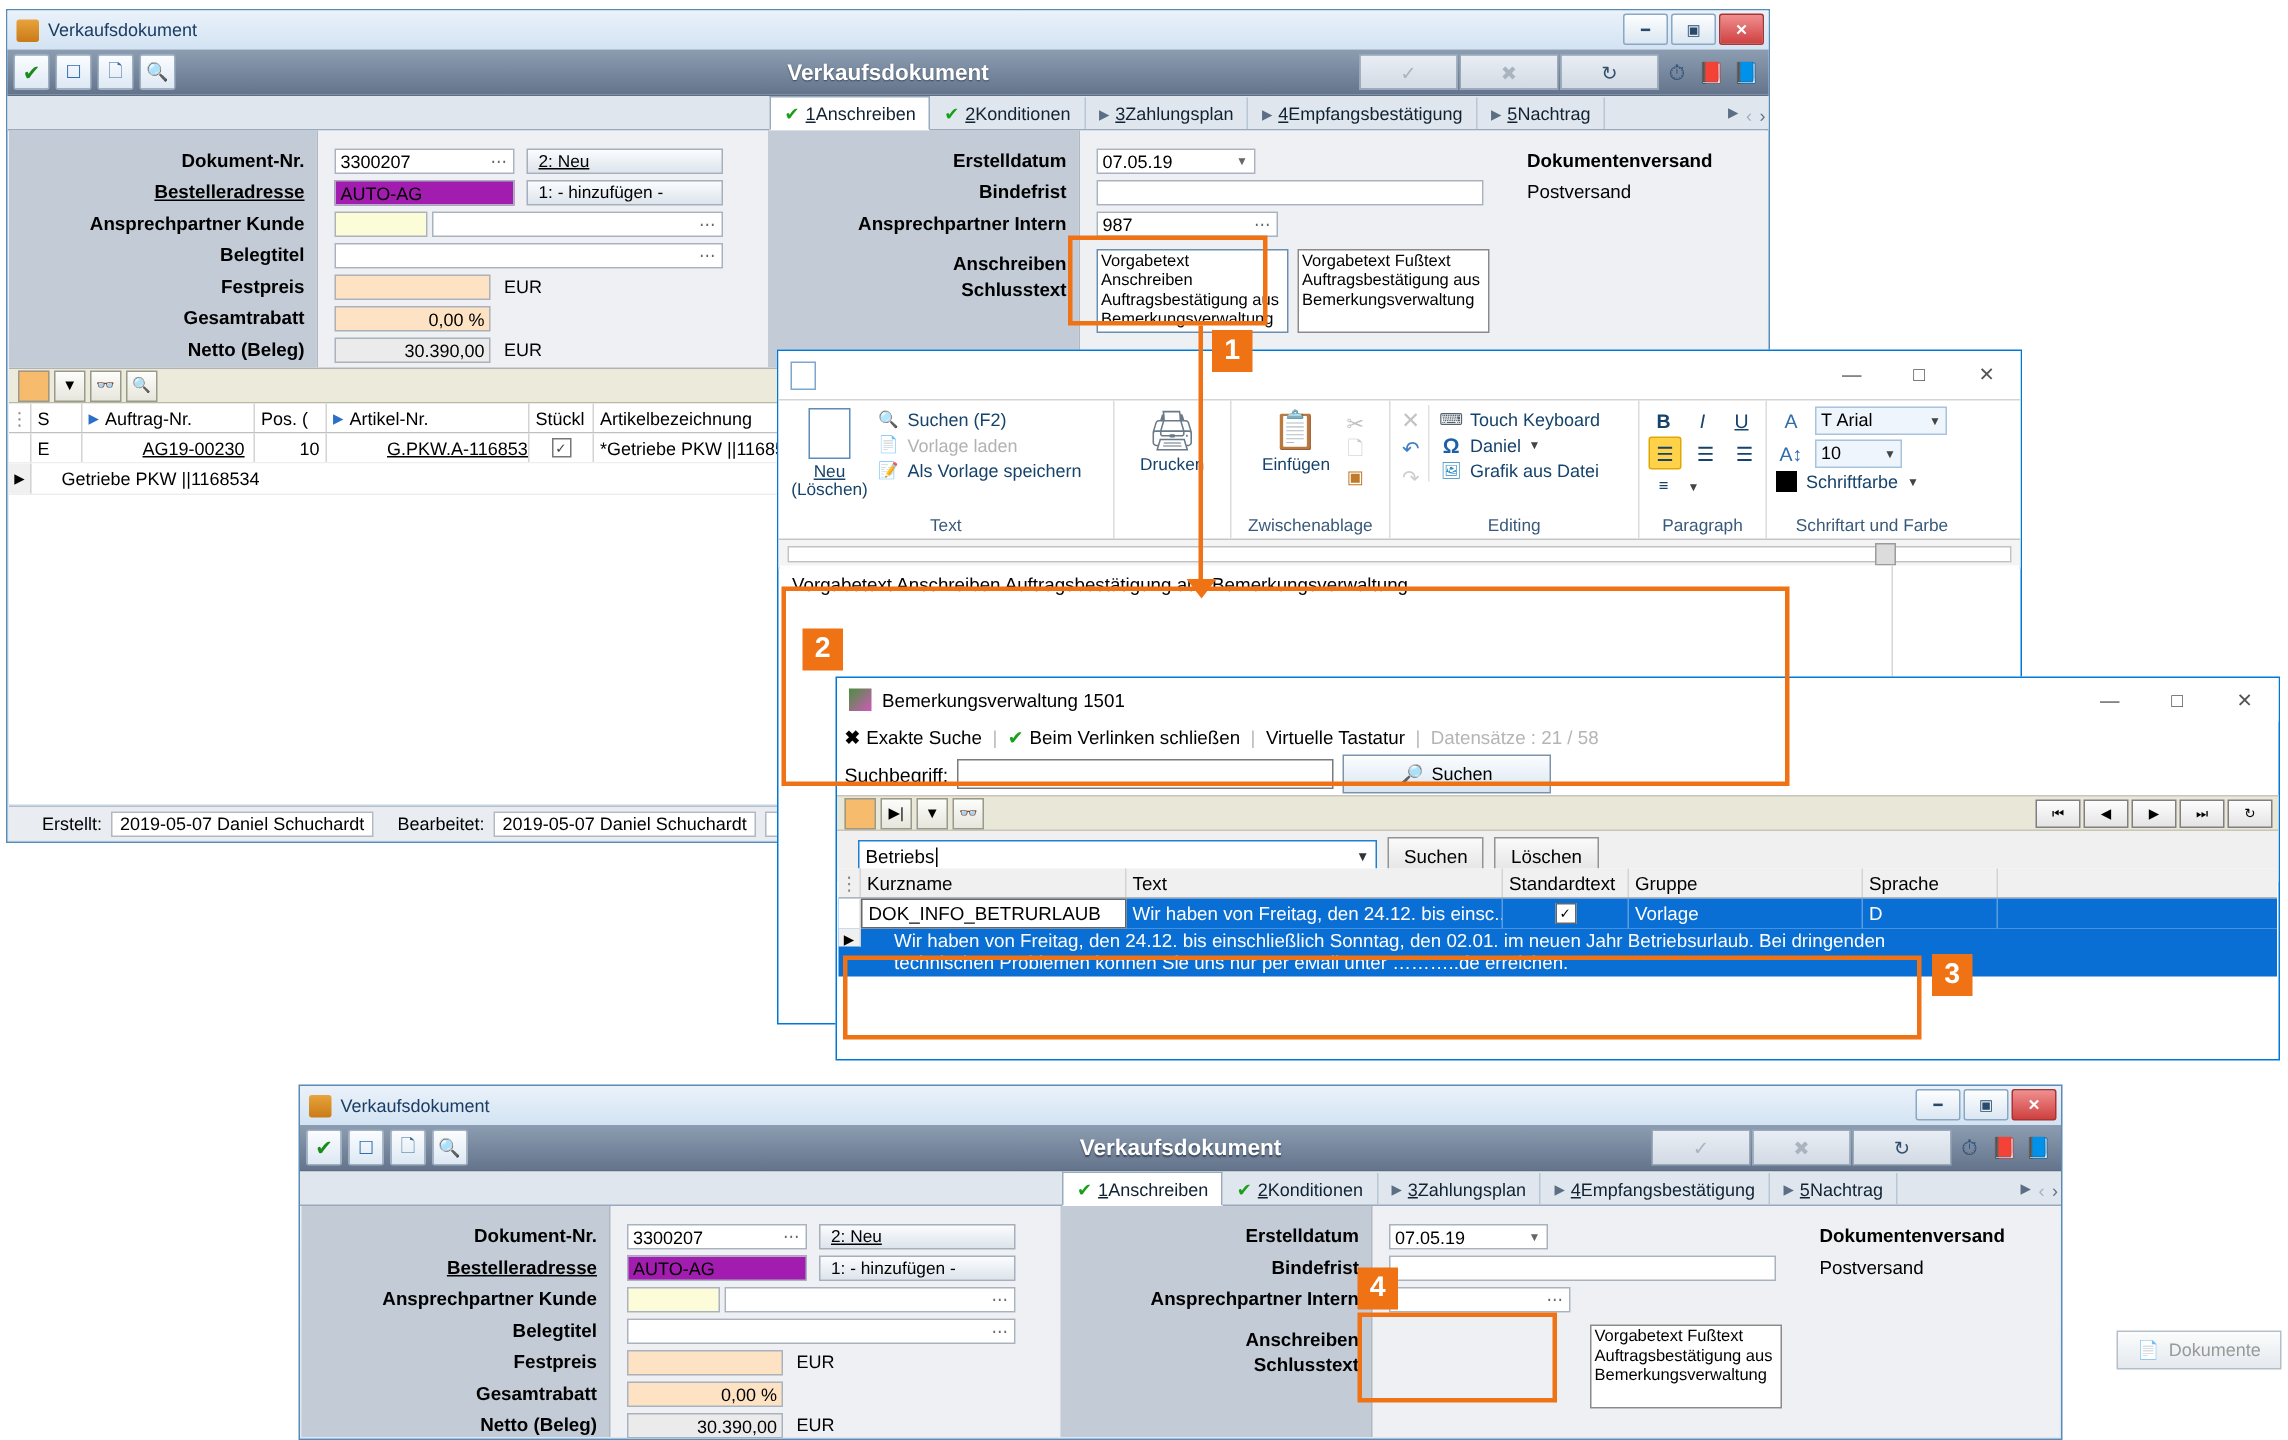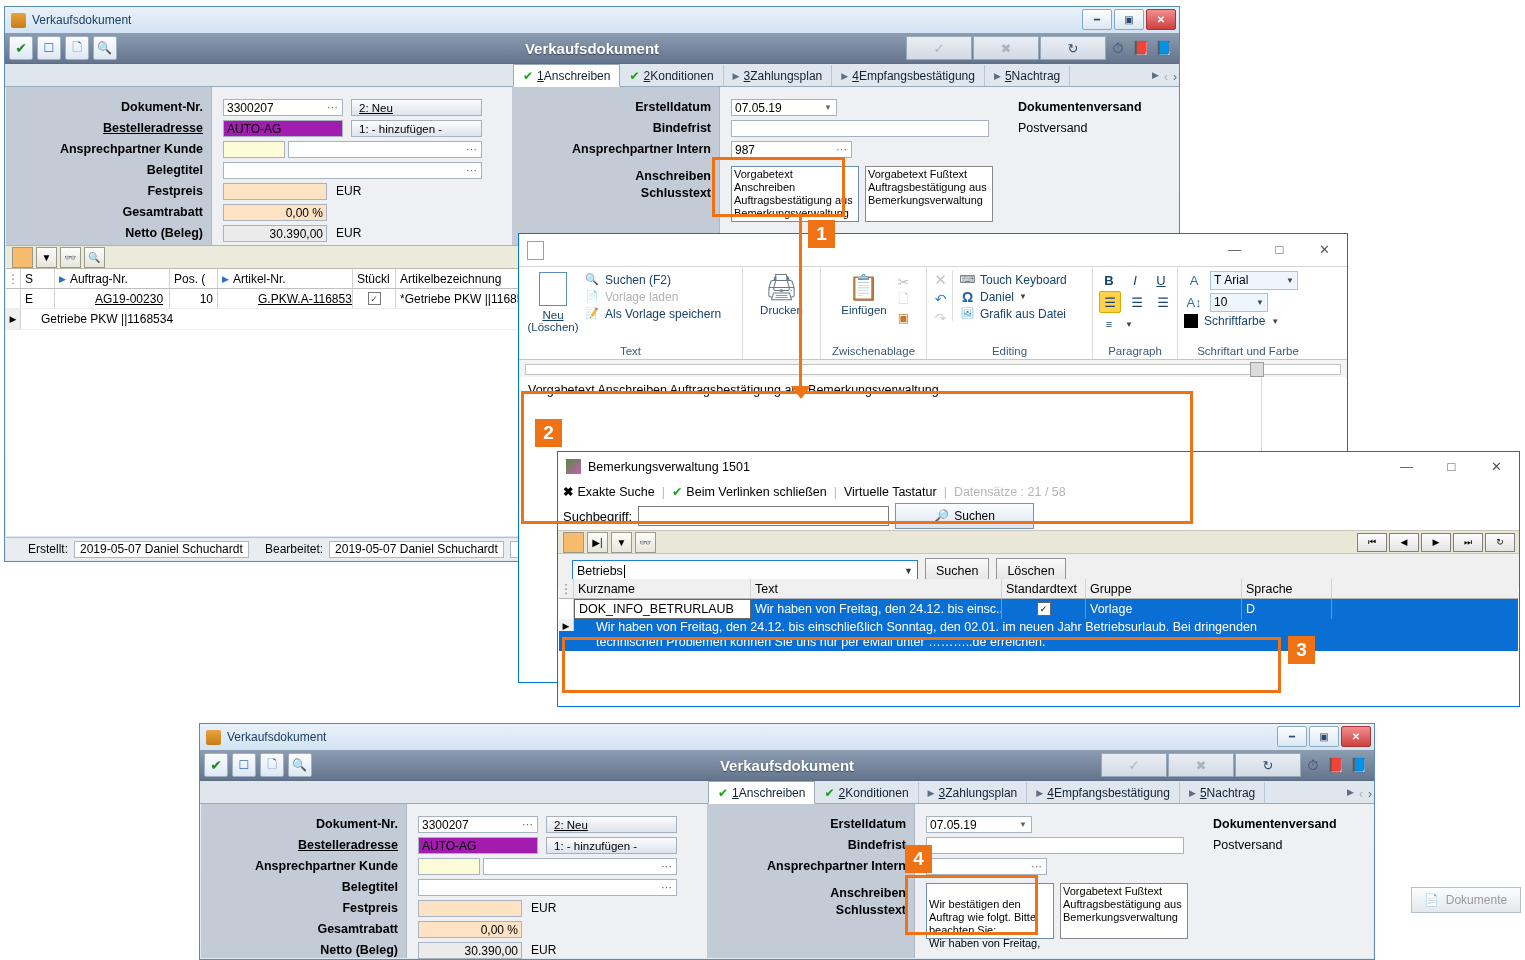--- a/index.html
+++ b/index.html
@@ -668,24 +668,20 @@
     <div class="fieldpanel" style="flex:1;position:relative;">
       <div class="inp" style="position:absolute;left:11px;top:12px;width:106px;">
         <span>07.05.19</span>
         <span class="ell" style="font-size:8px;">▼</span>
       </div>
       <div class="inp" style="position:absolute;left:11px;top:33px;width:258px;"></div>
       <div class="inp" style="position:absolute;left:11px;top:54px;width:121px;">
         <span></span>
         <span class="ell">⋯</span>
       </div>
-      <div style="position:absolute;left:11px;top:79px;width:128px;height:56px;background:#fff;border:1px solid #6b8db0;font-size:11px;line-height:13px;padding:1px 2px;box-sizing:border-box;white-space:pre-line;">
-        <span>Wir bestätigen den Auftrag wie folgt. Bitte beachten Sie:
-Wir haben von Freitag,</span>
-      </div>
       <div style="position:absolute;left:145px;top:79px;width:128px;height:56px;background:#fff;border:1px solid #8a8a8a;font-size:11px;line-height:13px;padding:1px 2px;box-sizing:border-box;">
         <span>Vorgabetext Fußtext Auftragsbestätigung aus Bemerkungsverwaltung</span>
       </div>
       <div style="position:absolute;left:298px;top:13px;font-weight:bold;font-size:12.5px;">Dokumentenversand</div>
       <div style="position:absolute;left:298px;top:34px;font-size:12.5px;">Postversand</div>
     </div>
   </div>
 </div>
 
 <div style="position:absolute;left:1411px;top:887px;width:108px;height:24px;border:1px solid #b6bfc9;

